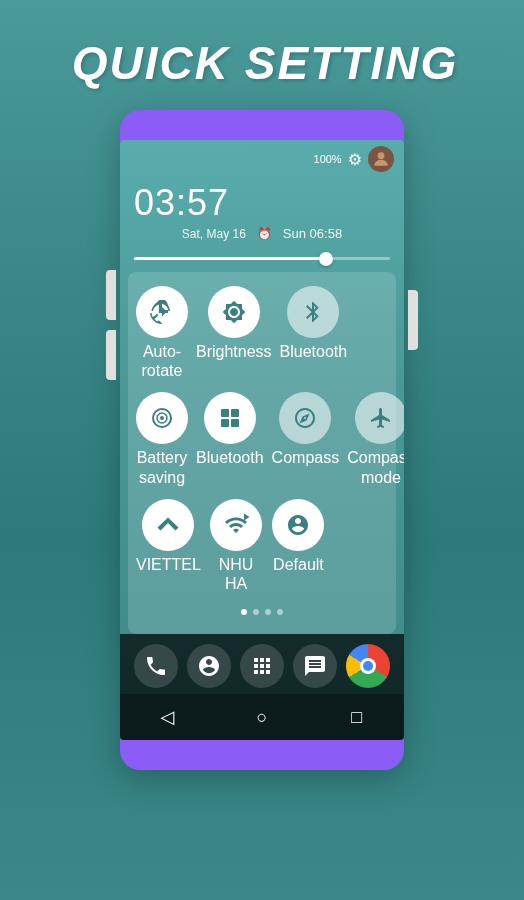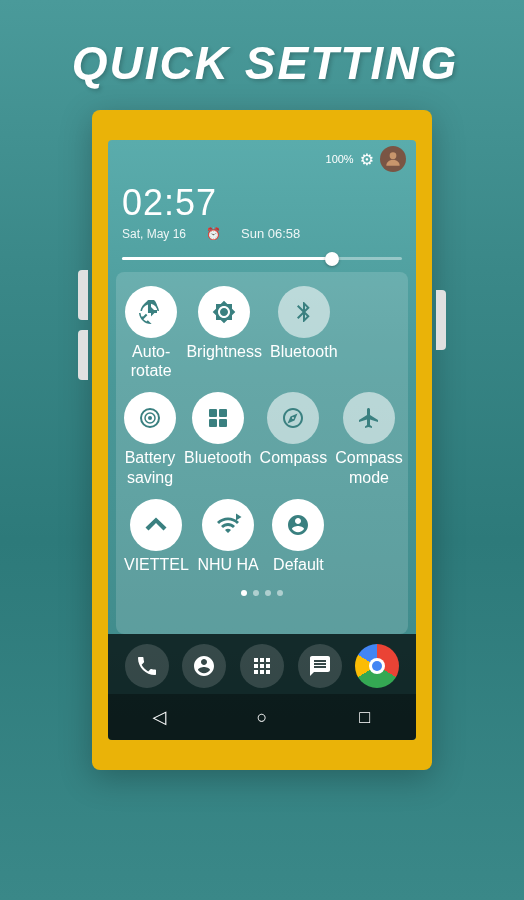--- a/index.html
+++ b/index.html
@@ -24,24 +24,24 @@
       margin-top: 36px;
       margin-bottom: 20px;
       font-style: italic;
       letter-spacing: 2px;
       text-shadow: 2px 2px 4px rgba(0,0,0,0.2);
       font-family: 'Arial', cursive;
       margin-left: 6px;
     }
 
     .phone-outer {
-      width: 340px;
+      width: 284px;
       height: 660px;
-      background: #eab308;
-      border-radius: 8px;
+      background: #8b5cf6;
+      border-radius: 20px;
       display: flex;
       align-items: center;
       justify-content: center;
       box-shadow: 0 8px 32px rgba(0,0,0,0.25);
       position: relative;
     }
 
     .phone-outer::before {
       content: '';
       position: absolute;
@@ -121,22 +121,23 @@
     .time-display {
       font-size: 36px;
       color: white;
       font-weight: 300;
       letter-spacing: 1px;
     }
 
     .date-row {
       display: flex;
       align-items: center;
-      gap: 20px;
+      gap: 11px;
       margin-top: 2px;
+      justify-content: center;
     }
 
     .date-text {
       color: rgba(255,255,255,0.9);
       font-size: 12px;
     }
 
     .alarm-icon {
       color: rgba(255,255,255,0.9);
       font-size: 12px;
@@ -340,21 +341,21 @@
       <span class="status-icon">⚙</span>
       <div class="status-avatar">
         <svg viewBox="0 0 24 24" width="20" height="20" fill="#c8956c">
           <circle cx="12" cy="8" r="4"></circle>
           <path d="M4 20c0-4 3.6-7 8-7s8 3 8 7"></path>
         </svg>
       </div>
     </div>
 
     <div class="time-area">
-      <div class="time-display">02:57</div>
+      <div class="time-display">03:57</div>
       <div class="date-row">
         <span class="date-text">Sat, May 16</span>
         <span class="alarm-icon">⏰</span>
         <span class="alarm-time">Sun 06:58</span>
       </div>
     </div>
 
     <div class="slider-area">
       <div class="slider-track">
         <div class="slider-fill"></div>

